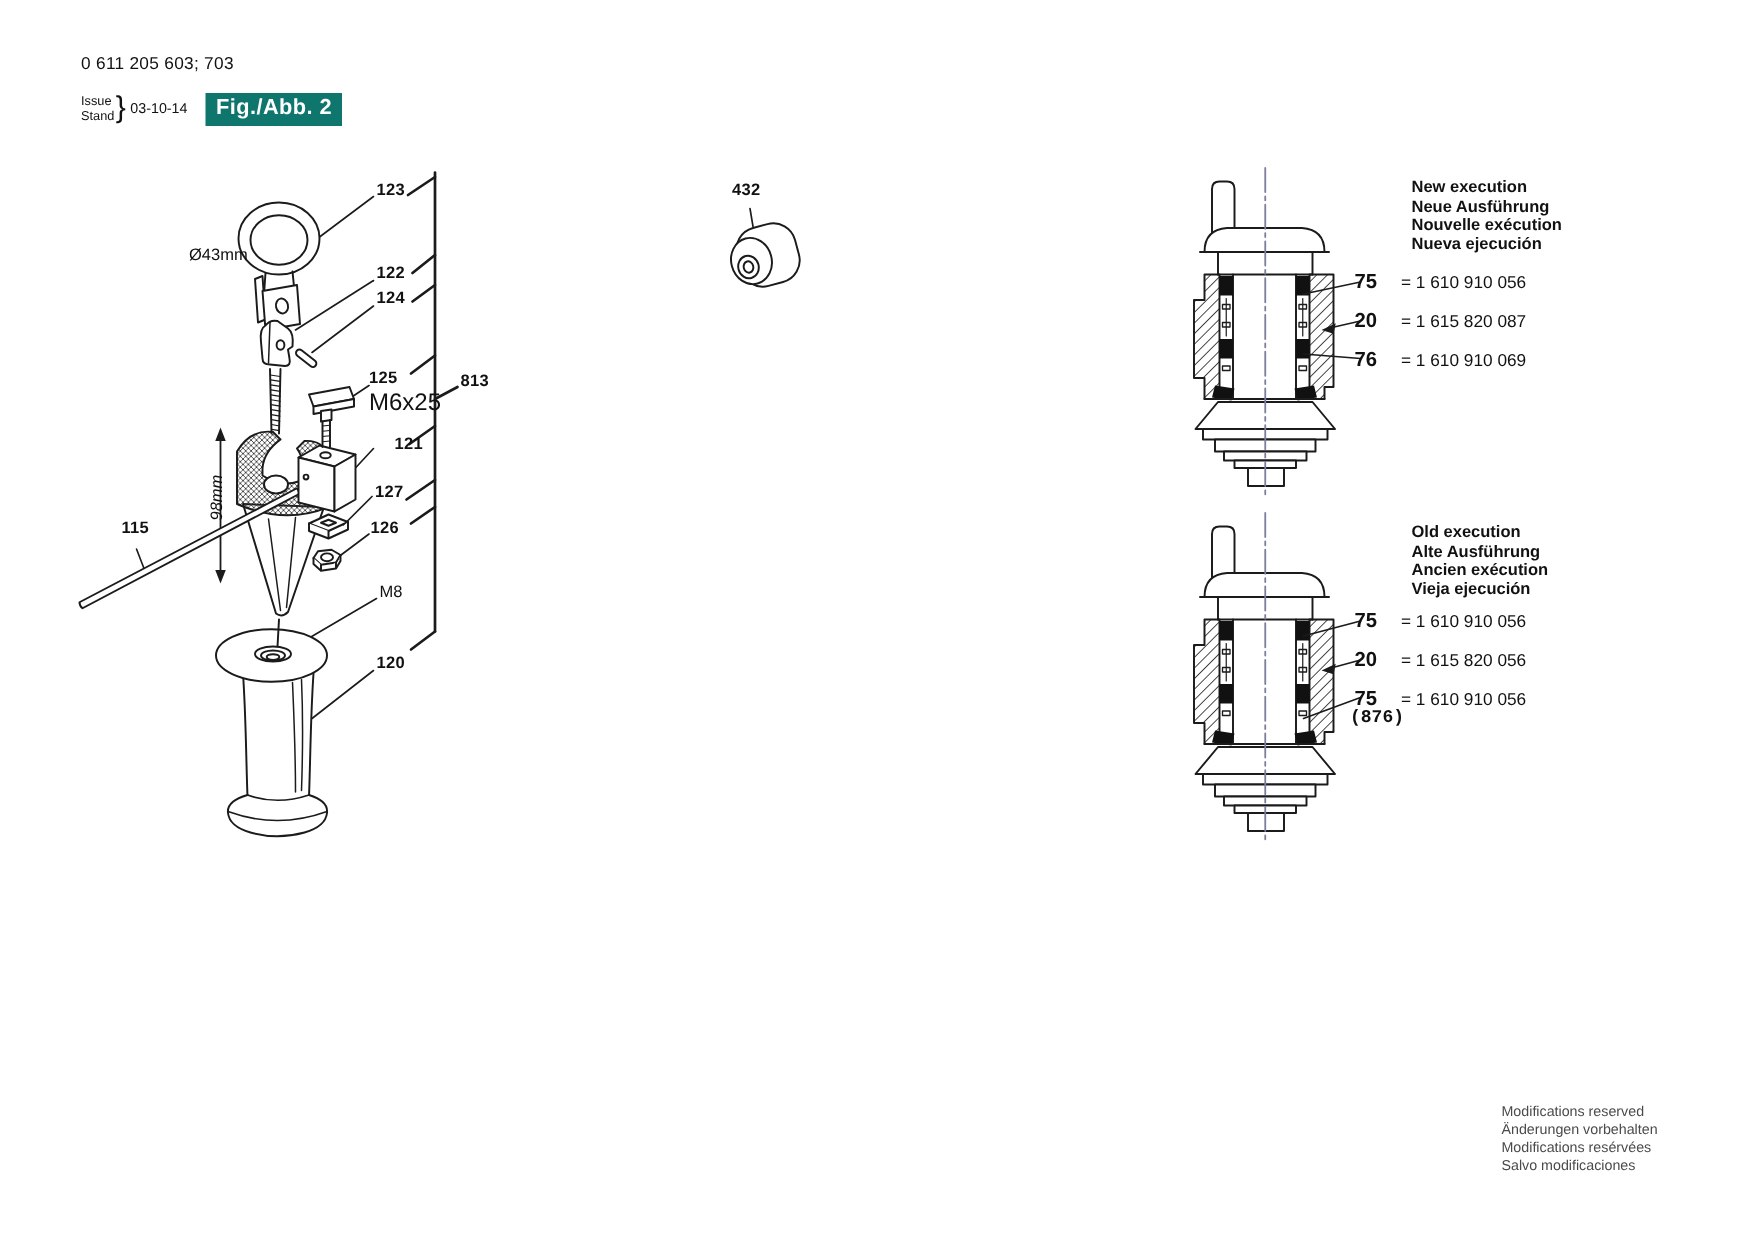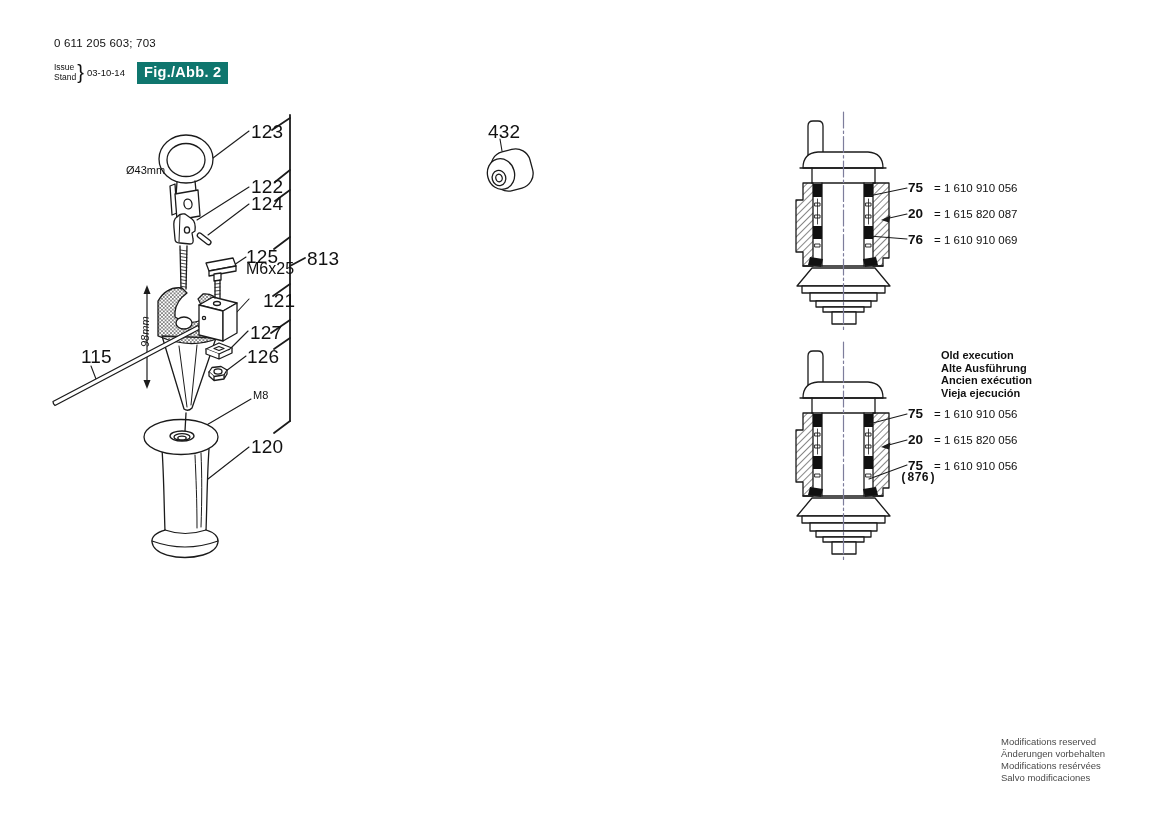--- a/index.html
+++ b/index.html
@@ -1,32 +1,32 @@
 <!DOCTYPE html>
 <html><head>
 <meta charset="utf-8">
 <style>
   html,body{margin:0;padding:0;background:#fff;}
   .page{position:relative;width:1168px;height:825px;background:#fff;overflow:hidden;
         font-family:"Liberation Sans", sans-serif;color:#111;}
   .abs{position:absolute;white-space:nowrap;}
-  .lbl{font-weight:normal;font-size:19px;letter-spacing:.2px;}
+  .lbl{font-weight:bold;font-size:11px;letter-spacing:.2px;}
   .sm{font-size:16px;font-weight:normal;}
   .med{font-size:11px;font-weight:normal;}
   .rot{transform:rotate(-90deg);transform-origin:center;font-style:italic;font-size:11px;}
   .docnum{font-size:11.5px;letter-spacing:.2px;}
   .issuewrap{display:flex;align-items:center;}
   .issuecol{font-size:8.5px;line-height:9.5px;}
   .brace{font-size:20px;font-weight:300;margin:0 2px 0 1px;}
   .date{font-size:9.5px;margin-left:1px;}
   .figbox{background:#0f766e;color:#fff;font-weight:bold;font-size:14.5px;
           padding:2px 7px 4px 7px;letter-spacing:.3px;}
   .title4 div{font-weight:bold;font-size:11px;line-height:12.5px;}
   .prow{display:flex;align-items:baseline;}
-  .pref{font-weight:bold;font-size:13.5px;width:25px;text-align:center;}
+  .pref{font-weight:bold;font-size:13.5px;width:25px;text-align:left;}
   .pval{font-size:11.5px;margin-left:6px;}
   .note876{font-weight:bold;font-size:12px;font-family:Liberation Mono, monospace;}
   .footer div{font-size:9.5px;line-height:12px;color:#4a4a4a;}
   svg{position:absolute;left:0;top:0;}
 </style>
 </head>
 <body>
 
 <div class="page">
 
@@ -238,20 +238,26 @@
 <div class="abs lbl" style="left:251px;top:290px;margin-left:12px;">121</div>
 <div class="abs lbl" style="left:250px;top:322px;">127</div>
 <div class="abs lbl" style="left:247px;top:346px;">126</div>
 <div class="abs med" style="left:253px;top:389px;">M8</div>
 <div class="abs lbl" style="left:251px;top:436px;">120</div>
 <div class="abs lbl" style="left:81px;top:346px;">115</div>
 <div class="abs med" style="left:126px;top:164px;">Ø43mm</div>
 <div class="abs rot" style="left:122px;top:318px;width:46px;">98mm</div>
 <div class="abs lbl" style="left:488px;top:121px;">432</div>
 
+<div class="abs title4" style="left:941px;top:119px;">
+  <div>New execution</div>
+  <div>Neue Ausführung</div>
+  <div>Nouvelle exécution</div>
+  <div>Nueva ejecución</div>
+</div>
 <div class="abs prow" style="left:903px;top:180px;">
   <span class="pref">75</span>
   <span class="pval">= 1 610 910 056</span>
 </div>
 <div class="abs prow" style="left:903px;top:206px;">
   <span class="pref">20</span>
   <span class="pval">= 1 615 820 087</span>
 </div>
 <div class="abs prow" style="left:903px;top:232px;">
   <span class="pref">76</span>

